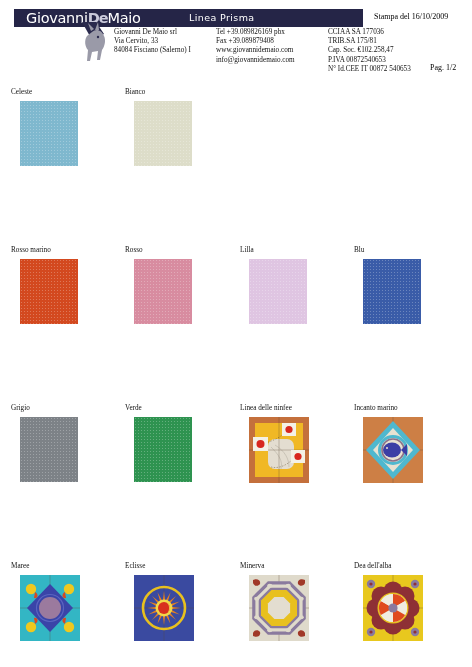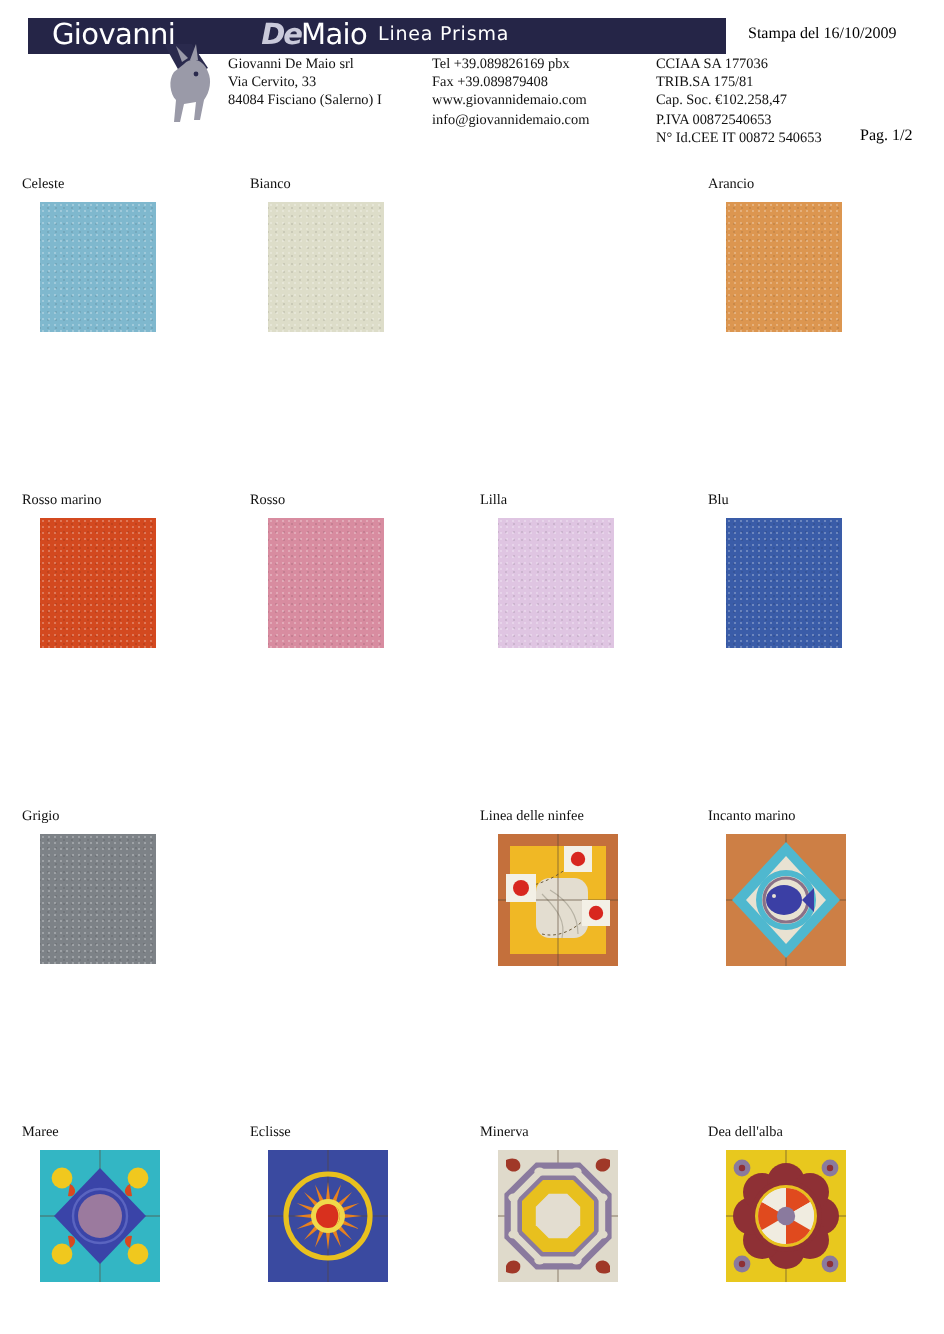--- a/index.html
+++ b/index.html
@@ -37,23 +37,21 @@
     font-family: "DejaVu Sans", sans-serif;
     font-size: 14.5px;
     color: #ffffff;
     letter-spacing: -0.3px;
     white-space: nowrap;
     line-height: 16px;
   }
   .logo .lg-de {
     color: #c9c9da;
     font-weight: bold;
-    font-style: italic;
     letter-spacing: -1px;
-    margin-left: 43px;
   }
   .line-title {
     position: absolute;
     left: 189px;
     top: 12px;
     font-family: "DejaVu Sans", sans-serif;
     font-size: 9.5px;
     color: #ffffff;
     letter-spacing: 0.4px;
   }
@@ -207,26 +205,20 @@
         <div class="swatch">
           <div class="swatch-inner speckle" style="background: rgb(221, 221, 201);"></div>
         </div>
       </div>
       <div class="cell c0">
         <div class="cell-label">Celeste</div>
         <div class="swatch">
           <div class="swatch-inner speckle" style="background: rgb(127, 184, 206);"></div>
         </div>
       </div>
-      <div class="cell c3">
-        <div class="cell-label">Arancio</div>
-        <div class="swatch">
-          <div class="swatch-inner speckle" style="background: rgb(220, 150, 80);"></div>
-        </div>
-      </div>
     </div>
     <div class="row">
       <div class="cell c0">
         <div class="cell-label">Rosso marino</div>
         <div class="swatch">
           <div class="swatch-inner speckle" style="background: rgb(211, 73, 31);"></div>
         </div>
       </div>
       <div class="cell c1">
         <div class="cell-label">Rosso</div>
@@ -245,20 +237,26 @@
         <div class="swatch">
           <div class="swatch-inner speckle" style="background: rgb(58, 92, 168);"></div>
         </div>
       </div>
     </div>
     <div class="row">
       <div class="cell c0">
         <div class="cell-label">Grigio</div>
         <div class="swatch">
           <div class="swatch-inner speckle" style="background: rgb(125, 130, 135);"></div>
+        </div>
+      </div>
+      <div class="cell c1">
+        <div class="cell-label">Verde</div>
+        <div class="swatch">
+          <div class="swatch-inner speckle" style="background: rgb(46, 147, 80);"></div>
         </div>
       </div>
       <div class="cell c2">
         <div class="cell-label">Linea delle ninfee</div>
         <div class="swatch deco">
           <div class="swatch-inner">
             <svg viewBox="0 0 60 66" width="60" height="66">
         <rect width="60" height="66" fill="#c4703c"></rect>
         <path d="M6 6 H54 V60 H6 Z" fill="#f0b825"></path>
         <rect x="19" y="22" width="26" height="30" rx="7" fill="#e3ddd0"></rect>

